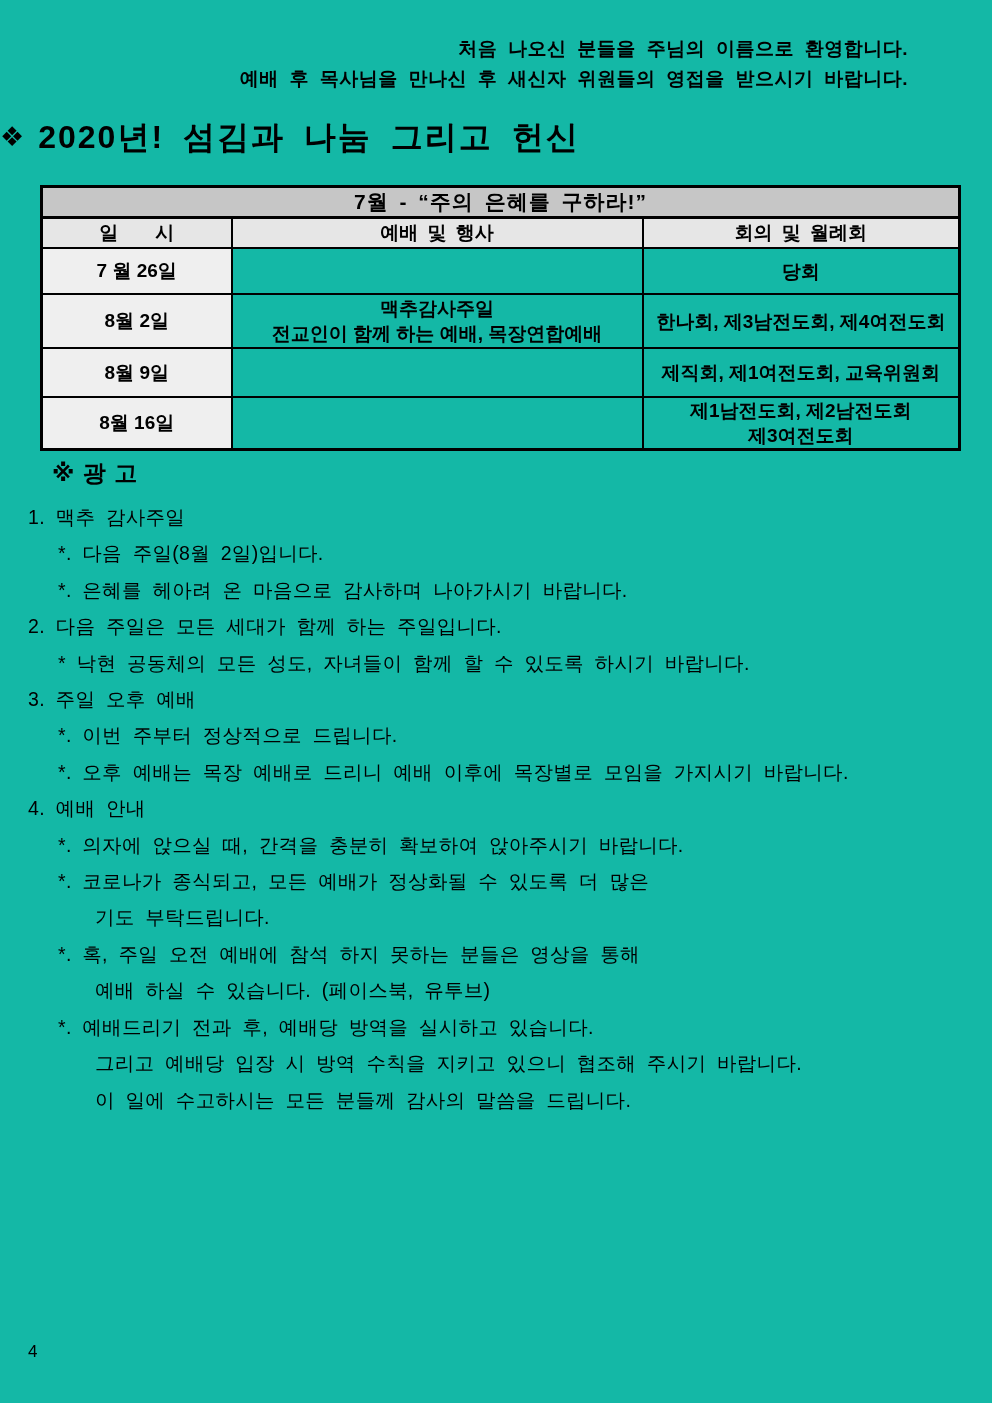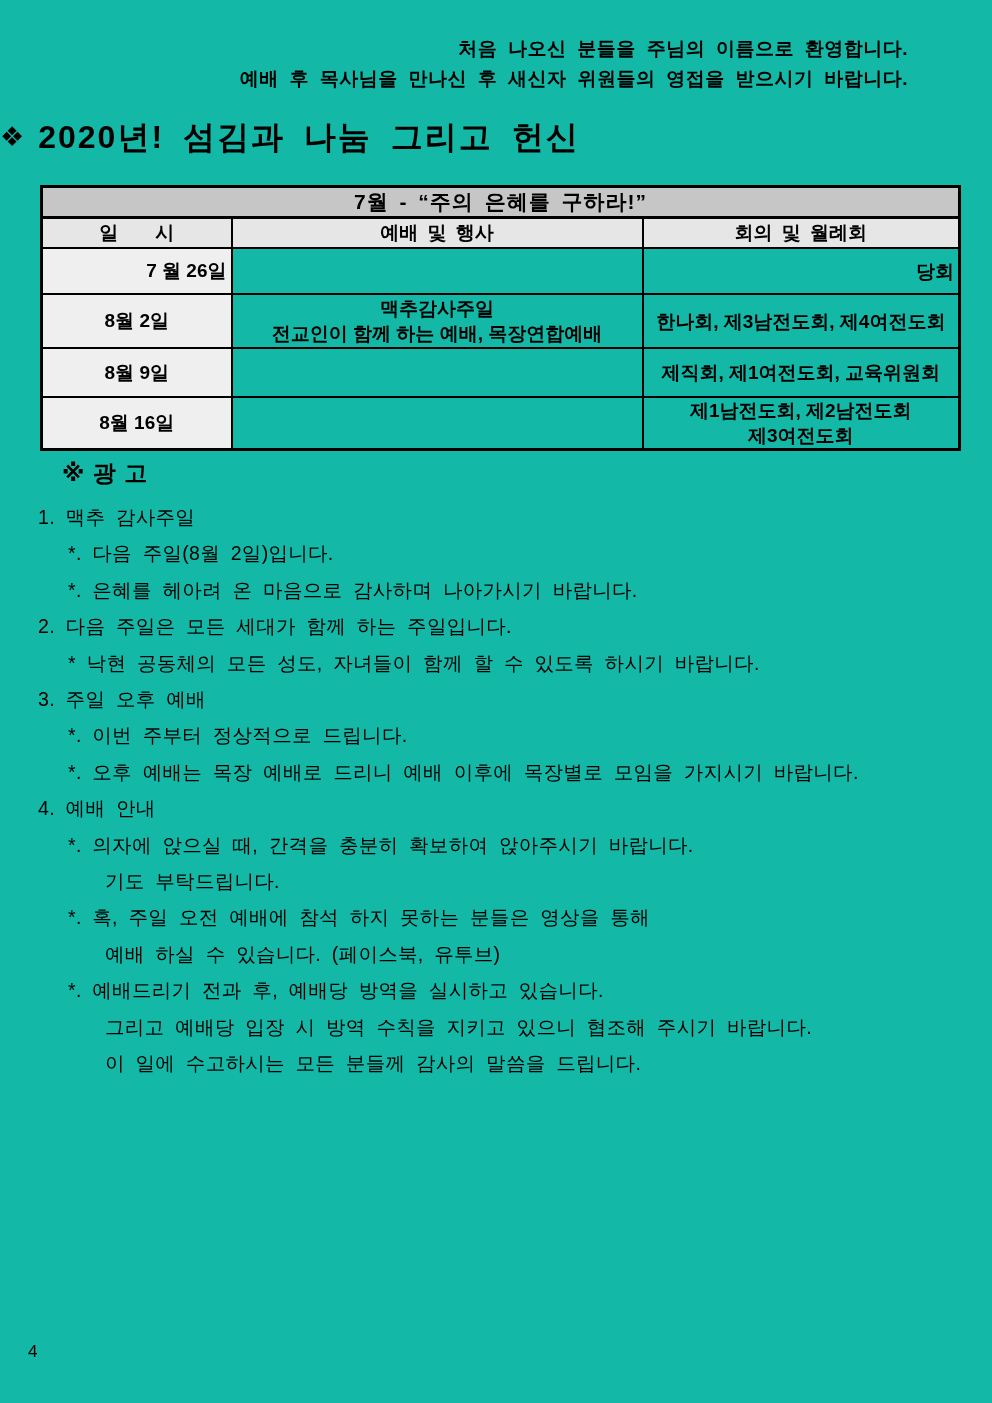--- a/index.html
+++ b/index.html
@@ -72,32 +72,32 @@
     letter-spacing: 1px;
     word-spacing: 4px;
     border-bottom: 3px solid #000000;
   }
   .head-row td {
     background: #e6e6e6;
     height: 28px;
     white-space: pre;
     word-spacing: 4px;
   }
-  .row-1 td { height: 44px; text-align: right; }
+  .row-1 td { height: 44px; }
   .row-2 td { height: 52px; }
   .row-3 td { height: 47px; }
   .row-4 td { height: 50px; }
   .date-cell { background: #efefef; white-space: pre; }
   .cell-line { line-height: 25px; }
 
   
   .announcements {
     position: absolute;
     top: 458px;
-    left: 38px;
+    left: 28px;
     width: 920px;
   }
   .ann-heading {
     font-size: 23px;
     font-weight: 700;
     white-space: pre;
     letter-spacing: 1px;
     margin: 0 0 10px 24px;
   }
   .ann-line {
@@ -196,20 +196,21 @@
     <div class="ann-line indent-0">1. 맥추 감사주일</div>
     <div class="ann-line indent-1">*. 다음 주일(8월 2일)입니다.</div>
     <div class="ann-line indent-1">*. 은혜를 헤아려 온 마음으로 감사하며 나아가시기 바랍니다.</div>
     <div class="ann-line indent-0">2. 다음 주일은 모든 세대가 함께 하는 주일입니다.</div>
     <div class="ann-line indent-1">* 낙현 공동체의 모든 성도, 자녀들이 함께 할 수 있도록 하시기 바랍니다.</div>
     <div class="ann-line indent-0">3. 주일 오후 예배</div>
     <div class="ann-line indent-1">*. 이번 주부터 정상적으로 드립니다.</div>
     <div class="ann-line indent-1">*. 오후 예배는 목장 예배로 드리니 예배 이후에 목장별로 모임을 가지시기 바랍니다.</div>
     <div class="ann-line indent-0">4. 예배 안내</div>
     <div class="ann-line indent-1">*. 의자에 앉으실 때, 간격을 충분히 확보하여 앉아주시기 바랍니다.</div>
+    <div class="ann-line indent-1">*. 코로나가 종식되고, 모든 예배가 정상화될 수 있도록 더 많은</div>
     <div class="ann-line indent-2">기도 부탁드립니다.</div>
     <div class="ann-line indent-1">*. 혹, 주일 오전 예배에 참석 하지 못하는 분들은 영상을 통해</div>
     <div class="ann-line indent-2">예배 하실 수 있습니다. (페이스북, 유투브)</div>
     <div class="ann-line indent-1">*. 예배드리기 전과 후, 예배당 방역을 실시하고 있습니다.</div>
     <div class="ann-line indent-2">그리고 예배당 입장 시 방역 수칙을 지키고 있으니 협조해 주시기 바랍니다.</div>
     <div class="ann-line indent-2">이 일에 수고하시는 모든 분들께 감사의 말씀을 드립니다.</div>
   </div>
 
   <div class="page-number">4</div>
 

